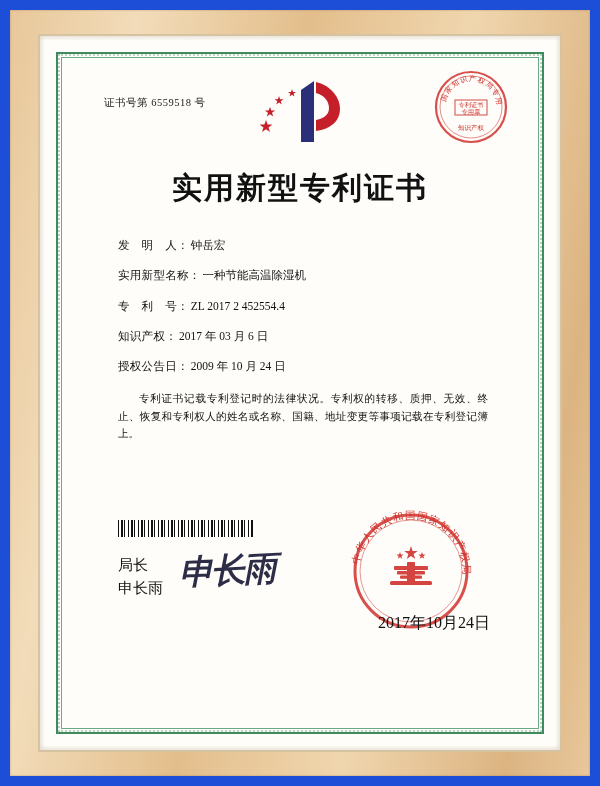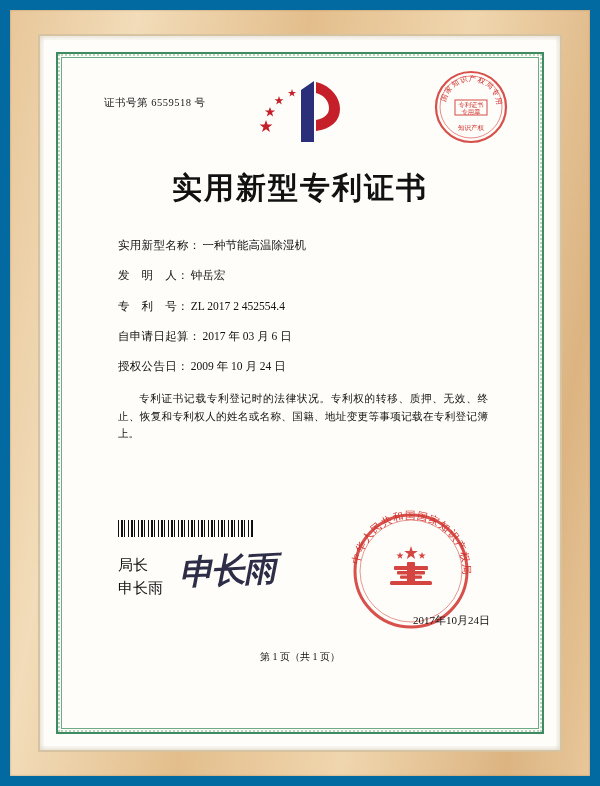--- a/index.html
+++ b/index.html
@@ -12,21 +12,21 @@
     height: 786px;
     font-family: "Liberation Serif", serif;
     overflow: hidden;
   }
 
   
   .photo {
     position: relative;
     width: 600px;
     height: 786px;
-    background: #0369a1;
+    background: #1d4ed8;
     box-sizing: border-box;
   }
   .frame-wood {
     position: absolute;
     left: 10px;
     top: 10px;
     right: 10px;
     bottom: 10px;
     background: linear-gradient(100deg, #e8c79a 0%, #f2dcb9 18%, #e3be8c 42%, #f0d6ae 65%, #dcb482 88%, #e8c79a 100%);
     box-shadow: inset 0 0 2px rgba(120,80,40,.5);
@@ -204,21 +204,21 @@
     position: absolute;
     right: 54px;
     top: 442px;
     width: 122px;
     height: 122px;
   }
   .issue-date {
     position: absolute;
     right: 36px;
     top: 545px;
-    font-size: 11px;
+    font-size: 16px;
     color: #111;
   }
   .page-no {
     position: absolute;
     left: 0;
     right: 0;
     top: 582px;
     text-align: center;
     font-size: 10px;
     color: #111;
@@ -275,30 +275,30 @@
             <text x="39" y="45.5" font-size="6.3" fill="#d0312d" text-anchor="middle" font-family="DejaVu Serif, serif">专用章</text>
             <text x="39" y="62" font-size="6.5" fill="#d0312d" text-anchor="middle" font-family="DejaVu Serif, serif">知识产权</text>
           </svg>
         </div>
       </div>
 
       <div class="title">实用新型专利证书</div>
 
       <div class="fields">
         <div class="field">
+          <span class="lbl">发　明　人：</span><span class="val">钟岳宏</span>
+        </div>
+        <div class="field">
           <span class="lbl">实用新型名称：</span><span class="val">一种节能高温除湿机</span>
         </div>
         <div class="field">
-          <span class="lbl">发　明　人：</span><span class="val">钟岳宏</span>
-        </div>
-        <div class="field">
           <span class="lbl">专　利　号：</span><span class="val">ZL 2017 2 452554.4</span>
         </div>
         <div class="field">
-          <span class="lbl">自申请日起算：</span><span class="val">2017 年 03 月 6 日</span>
+          <span class="lbl">知识产权：</span><span class="val">2017 年 03 月 6 日</span>
         </div>
         <div class="field">
           <span class="lbl">授权公告日：</span><span class="val">2009 年 10 月 24 日</span>
         </div>
       </div>
 
       <div class="paras">
         <p>专利证书记载专利登记时的法律状况。专利权的转移、质押、无效、终止、恢复和专利权人的姓名或名称、国籍、地址变更等事项记载在专利登记簿上。</p>
       </div>
 
@@ -326,17 +326,16 @@
             <rect x="44" y="56" width="34" height="4" rx="1"></rect>
             <rect x="47" y="61" width="28" height="3.4" rx="1"></rect>
             <rect x="50" y="65.5" width="22" height="3.2" rx="1"></rect>
             <rect x="40" y="71" width="42" height="4" rx="1.5"></rect>
             <rect x="57" y="52" width="8" height="20" rx="1"></rect>
           </g>
         </svg>
       </div>
 
       <div class="issue-date">2017年10月24日</div>
-      <div class="page-no">第 1 页（共 1 页）</div>
 
     </div>
   </div>
 </div>
 
 </body></html>

